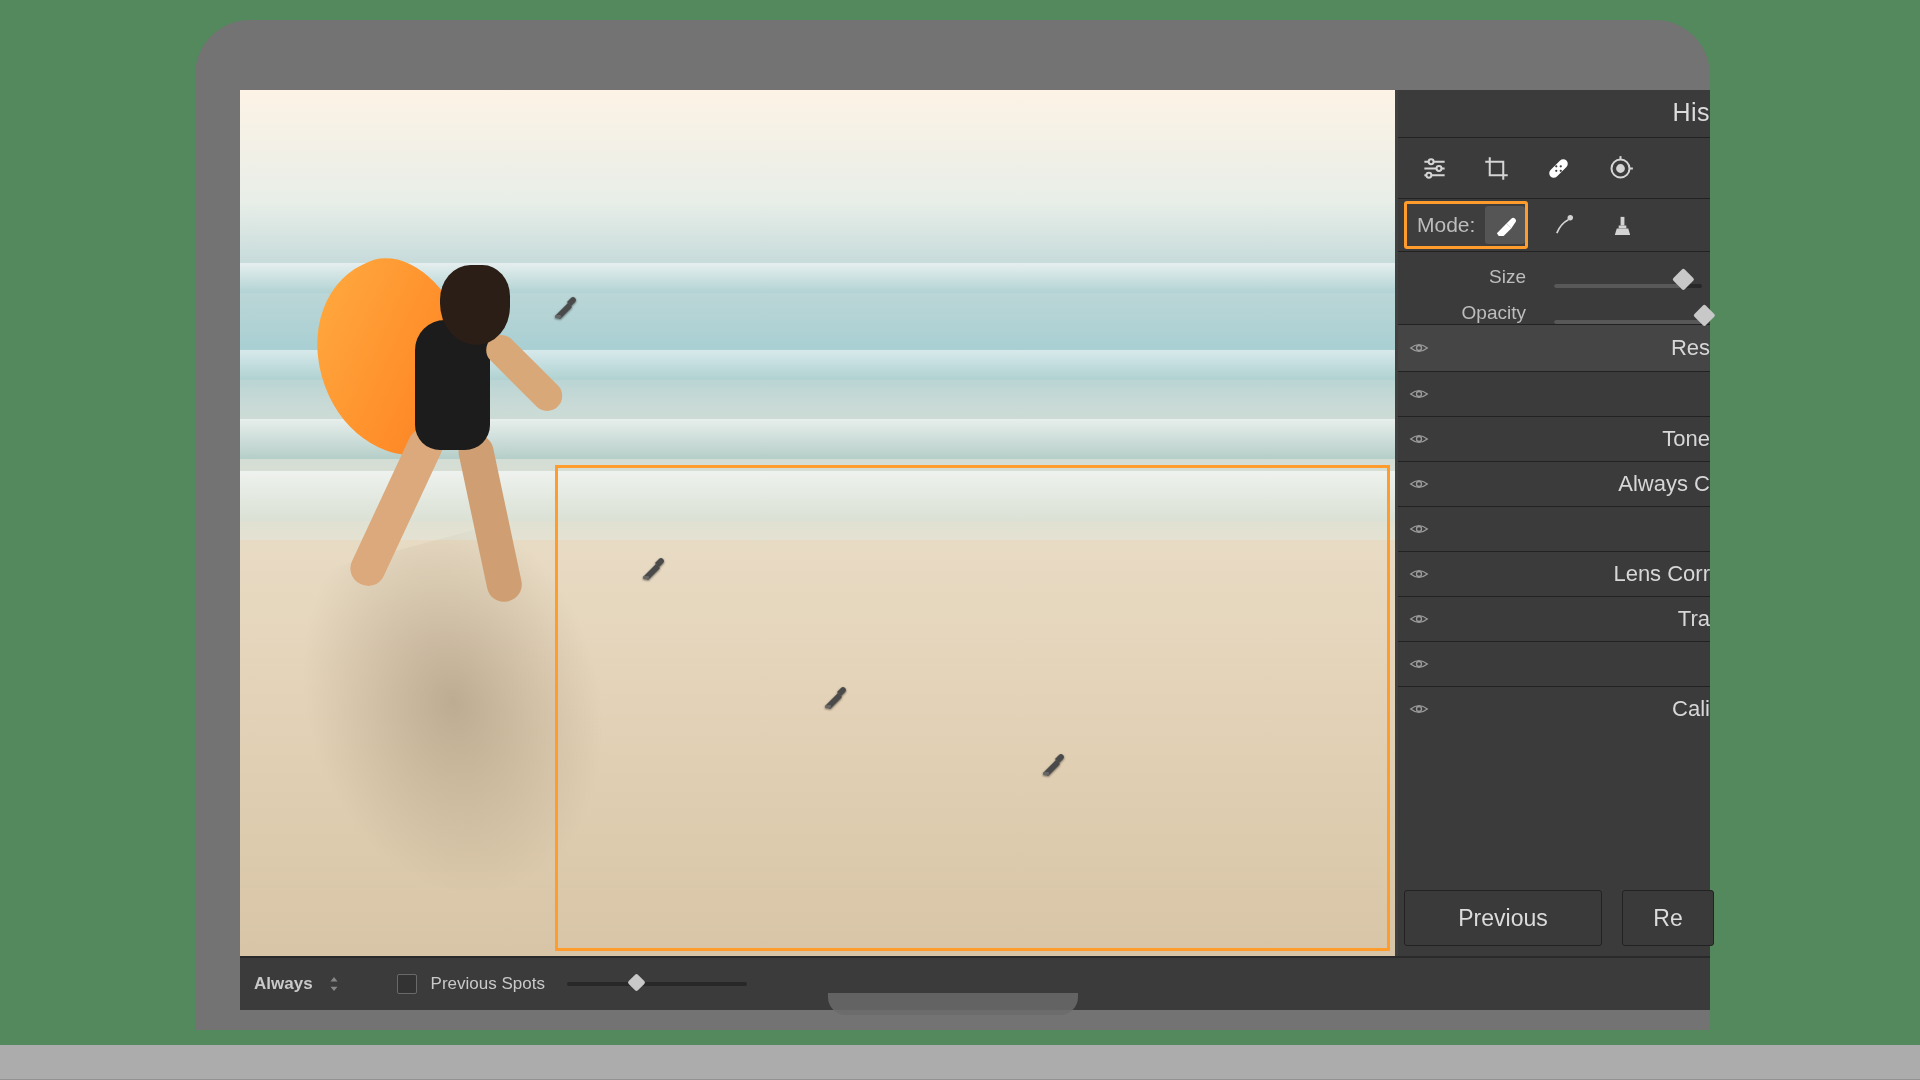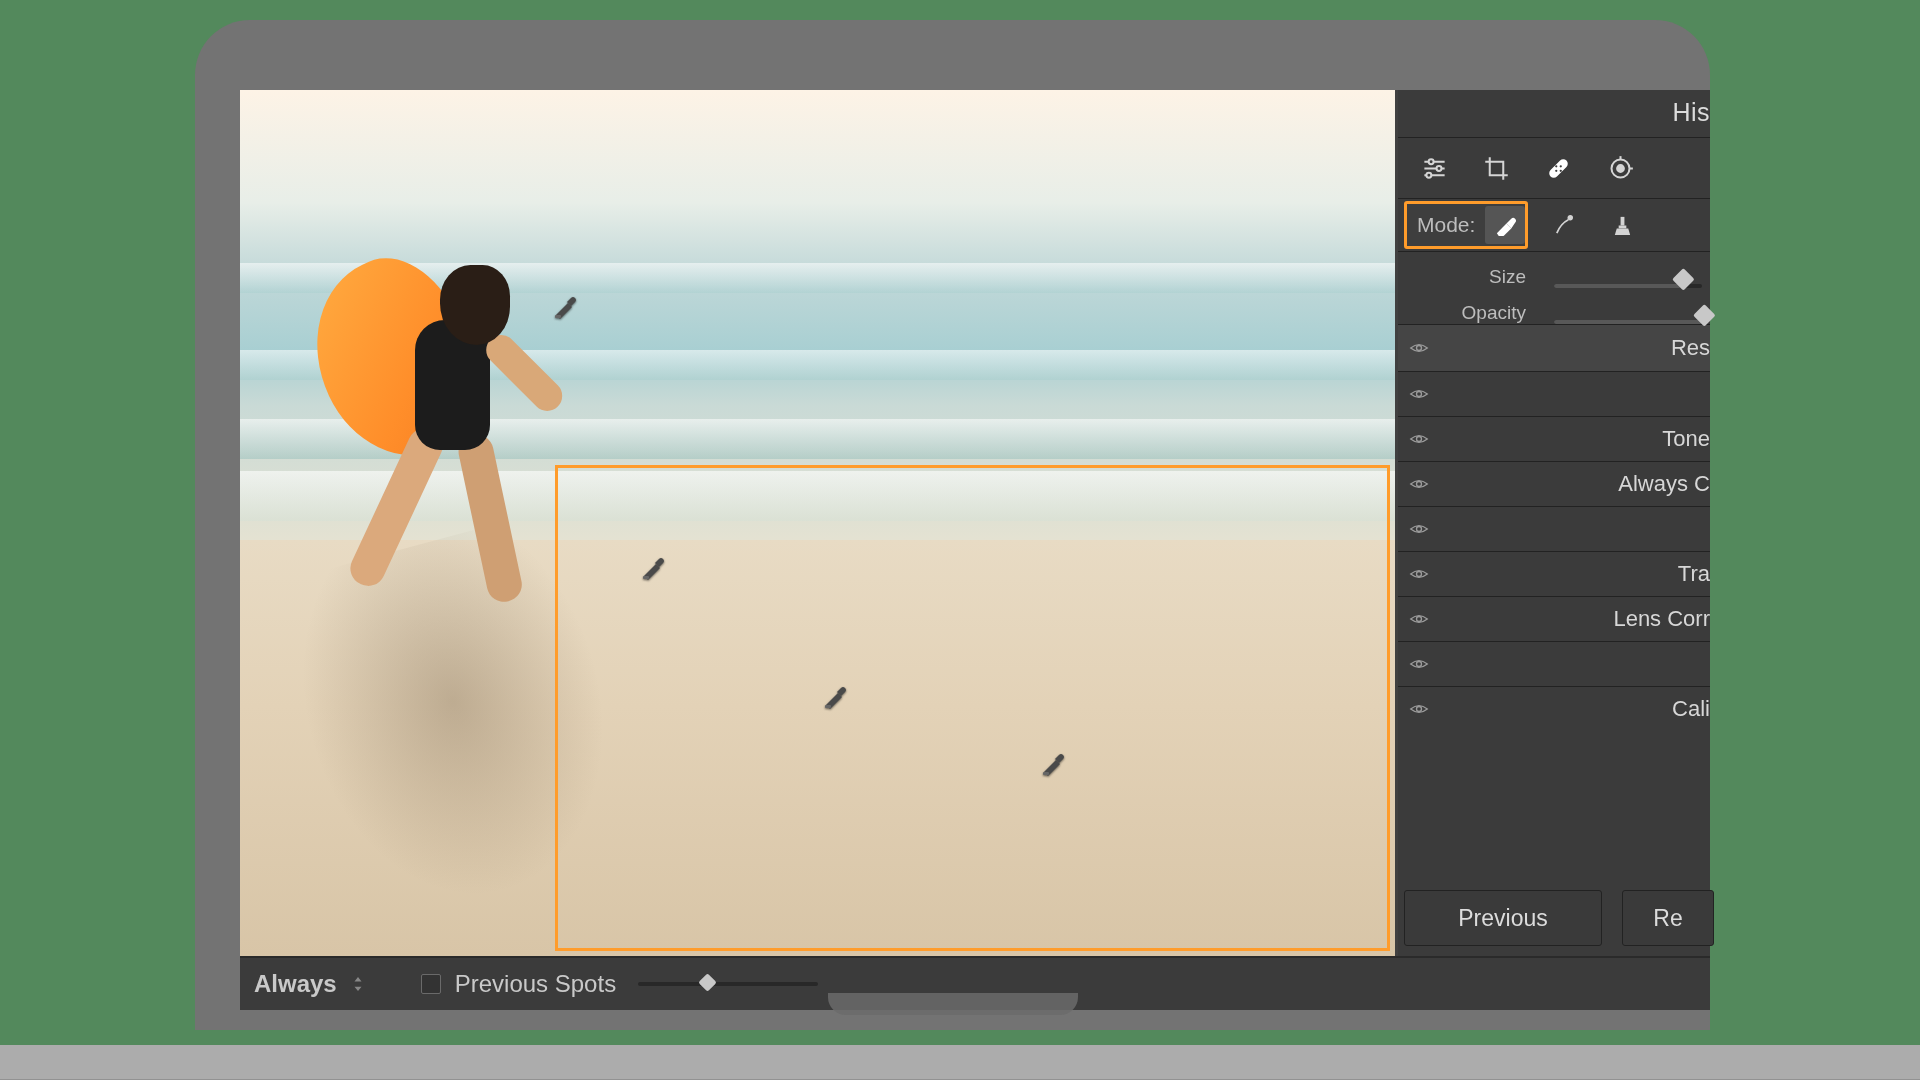--- a/index.html
+++ b/index.html
@@ -45,21 +45,21 @@
   .slider{flex:1;height:4px;background:#282828;border-radius:2px;position:relative;margin-right:2px;}
   .slider .fill{position:absolute;left:0;top:0;bottom:0;background:#585858;border-radius:2px;}
   .slider .knob{position:absolute;top:-7px;width:16px;height:16px;background:#c8c8c8;border-radius:2px;transform:rotate(45deg) translate(-50%,0);}
   .eye-row{display:flex;align-items:center;height:46px;border-top:1px solid #222;padding-right:0;}
   .eye-row.tight{height:44px;}
   .eye{width:42px;display:flex;align-items:center;justify-content:center;color:#9a9a9a;}
   .eye svg{width:20px;height:20px;}
   .eye-label{flex:1;text-align:right;font-size:22px;color:#d7d7d7;white-space:nowrap;overflow:hidden;}
   .btn-row{display:flex;gap:20px;padding:10px 0 10px 6px;margin-top:auto;}
   .btn{flex:0 0 auto;min-width:196px;height:54px;border:1px solid #222;background:#3a3a3a;color:#dcdcdc;font-size:23px;display:flex;align-items:center;justify-content:center;border-radius:3px;cursor:pointer;}
-  .bottombar{height:52px;background:#3b3b3b;display:flex;align-items:center;padding:0 14px;gap:14px;color:#c9c9c9;font-size:24px;border-top:2px solid #2a2a2a;}
+  .bottombar{height:52px;background:#3b3b3b;display:flex;align-items:center;padding:0 14px;gap:14px;color:#c9c9c9;font-size:17px;border-top:2px solid #2a2a2a;}
   .bottombar .mini-slider{width:180px;height:4px;background:#282828;border-radius:2px;position:relative;margin-left:8px;}
   .bottombar .mini-slider .knob{position:absolute;top:-6px;width:13px;height:13px;background:#c8c8c8;border-radius:2px;transform:rotate(45deg);}
   .disclosure{width:14px;height:14px;color:#888;}
   .checkbox{width:18px;height:18px;border:1px solid #6a6a6a;border-radius:2px;background:#333;}
   .base{position:absolute;left:0;right:0;bottom:0;height:35px;background:#acacac;box-shadow:0 -1px 0 rgba(0,0,0,.15) inset;}
   .notch{position:absolute;left:50%;bottom:15px;transform:translateX(-50%);width:250px;height:22px;background:#6b6b6b;border-radius:0 0 18px 18px;opacity:.85;}
 </style>
 </head>
 <body>
 
@@ -245,30 +245,30 @@
             </div>
             <div class="eye-label"></div>
           </div>
         <div class="eye-row tight">
             <div class="eye">
               <svg viewBox="0 0 24 24" fill="none" stroke="currentColor" stroke-width="1.6">
                 <path d="M2 12 Q12 4 22 12 Q12 20 2 12 Z"></path>
                 <circle cx="12" cy="12" r="3"></circle>
               </svg>
             </div>
+            <div class="eye-label">Lens Corr</div>
+          </div>
+        <div class="eye-row tight">
+            <div class="eye">
+              <svg viewBox="0 0 24 24" fill="none" stroke="currentColor" stroke-width="1.6">
+                <path d="M2 12 Q12 4 22 12 Q12 20 2 12 Z"></path>
+                <circle cx="12" cy="12" r="3"></circle>
+              </svg>
+            </div>
             <div class="eye-label">Tra</div>
-          </div>
-        <div class="eye-row tight">
-            <div class="eye">
-              <svg viewBox="0 0 24 24" fill="none" stroke="currentColor" stroke-width="1.6">
-                <path d="M2 12 Q12 4 22 12 Q12 20 2 12 Z"></path>
-                <circle cx="12" cy="12" r="3"></circle>
-              </svg>
-            </div>
-            <div class="eye-label">Lens Corr</div>
           </div>
         <div class="eye-row tight">
             <div class="eye">
               <svg viewBox="0 0 24 24" fill="none" stroke="currentColor" stroke-width="1.6">
                 <path d="M2 12 Q12 4 22 12 Q12 20 2 12 Z"></path>
                 <circle cx="12" cy="12" r="3"></circle>
               </svg>
             </div>
             <div class="eye-label"></div>
           </div>

